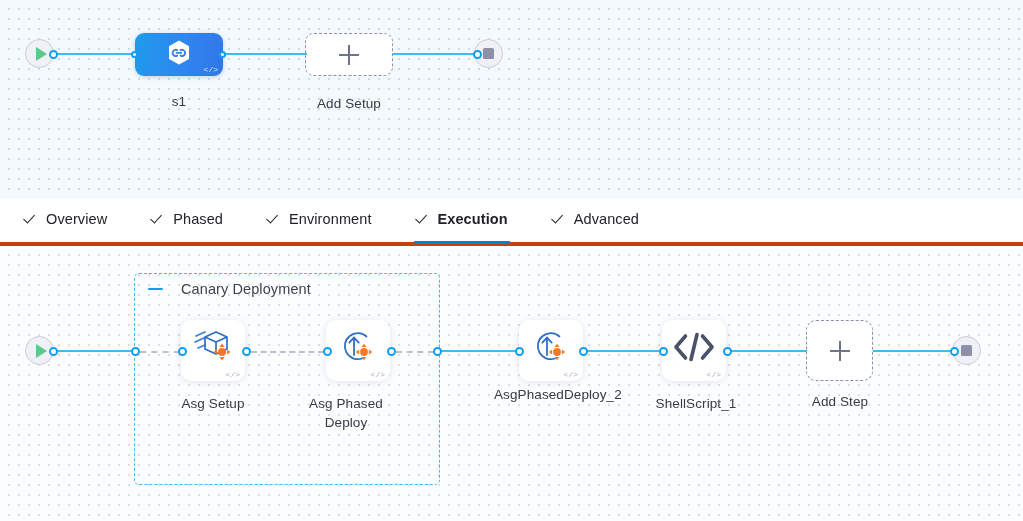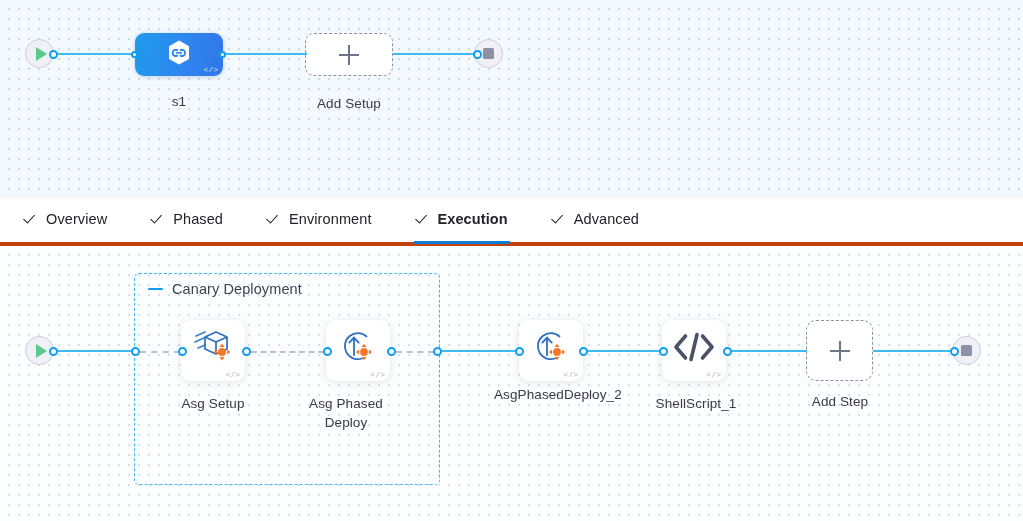--- a/index.html
+++ b/index.html
@@ -106,21 +106,21 @@
     line-height:19px;letter-spacing:.1px;
   }
 
   
   #step-group{
     position:absolute;left:134px;top:273px;width:306px;height:212px;
     border:1.5px dashed #3fbaf3;border-radius:5px;box-sizing:border-box;
     background:transparent;
   }
   #group-header{
-    position:absolute;left:148px;top:281px;display:flex;align-items:center;gap:9px;cursor:pointer;
+    position:absolute;left:148px;top:281px;display:flex;align-items:center;gap:18px;cursor:pointer;
   }
   .collapse-dash{width:15px;height:2.4px;background:#0f9ef0;border-radius:2px;}
   #group-title{font-size:14.5px;color:#3d4152;letter-spacing:.1px;}
 
   
   .step-node{
     position:absolute;width:64px;height:61px;border-radius:10px;background:#ffffff;
     box-shadow:0 1px 7px rgba(40,60,100,.13);cursor:pointer;
   }
   .step-ico{position:absolute;left:50%;top:47%;transform:translate(-50%,-50%);}

